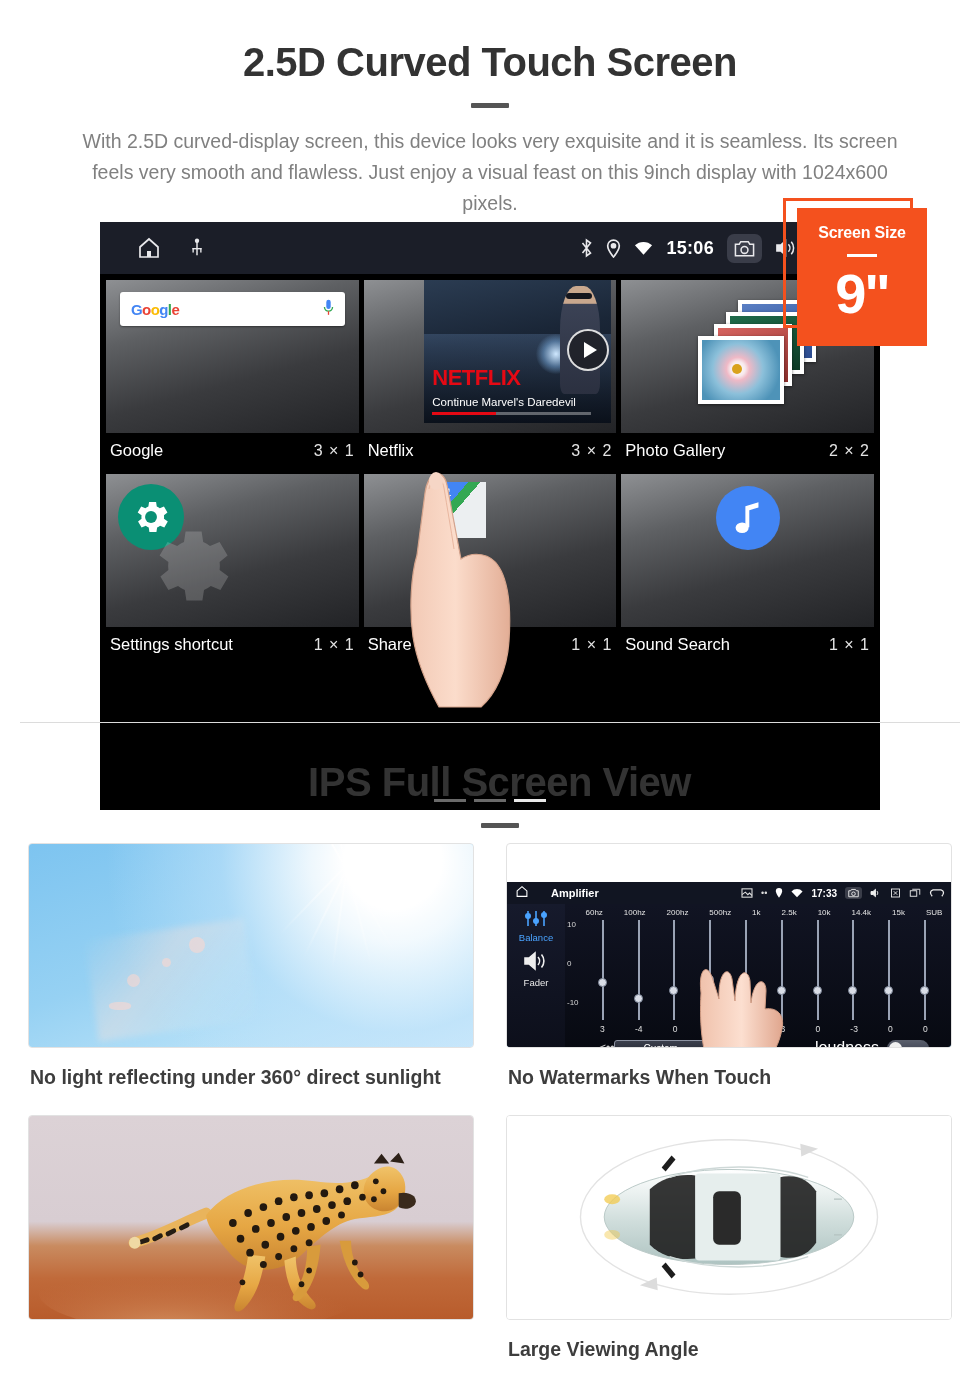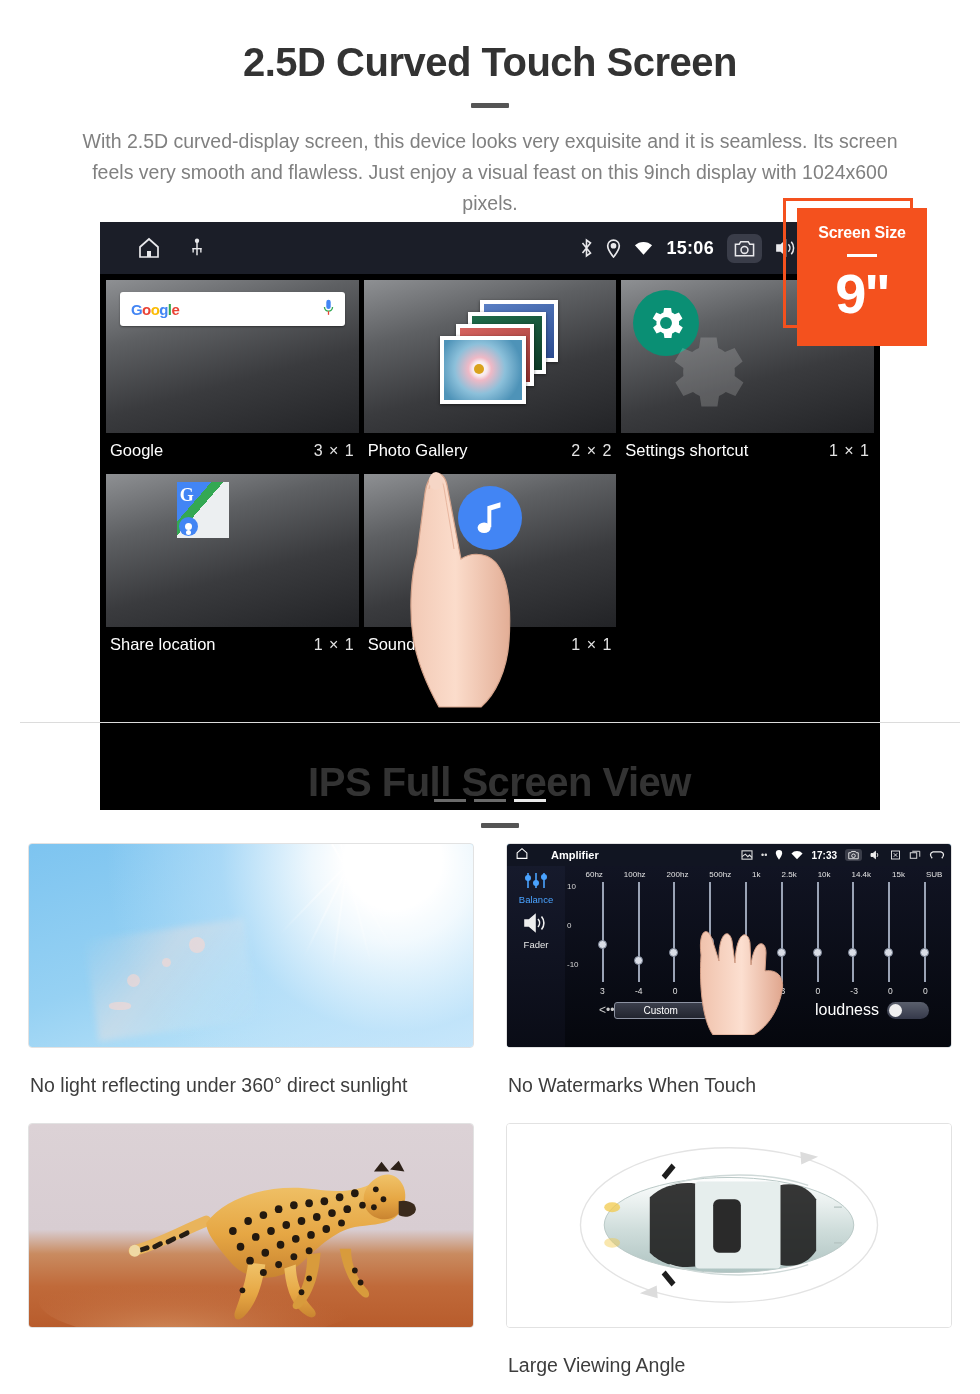--- a/index.html
+++ b/index.html
@@ -267,21 +267,21 @@
   }
   .card-img {
     width: 100%; height: 205px;
     border: 1px solid #e2e2e2;
     border-radius: 4px;
     overflow:hidden;
     position:relative;
     background:#fff;
   }
   .card-cap {
-    font-size: 19.5px; color: #3d3d3d; padding: 26px 2px 22px 2px;
+    font-size: 19.5px; color: #3d3d3d; padding: 18px 2px 22px 2px; font-weight: bold;
   }
 
   
   .sky { width:100%; height:100%;
     background:
       radial-gradient(circle at 82% 8%, #ffffff 0%, #ffffff 12%, rgba(255,255,255,.85) 20%, rgba(190,226,250,.6) 42%, rgba(130,200,245,0) 70%),
       linear-gradient(160deg, #7dc4f0 0%, #96d1f3 45%, #b9e2f8 78%, #cfeafb 100%);
     position:relative;
   }
   .flare {
@@ -294,21 +294,21 @@
     position:absolute; width: 13px;height:13px;border-radius:50%;
     background: rgba(255,215,205,.55);
   }
   .sunray {
     position:absolute; left: 70%; top: 0; width: 2px; height: 62%;
     background: linear-gradient(180deg, rgba(255,255,255,.85), transparent);
     transform-origin: top center;
   }
 
   
-  .amp { width:100%; height:100%; background:#7dd3fc; position:relative; }
+  .amp { width:100%; height:100%; background:#7dd3fc; position:relative;margin-top:38px; }
   .amp-bar {
     height: 22px; background:#111522; display:flex; align-items:center;
     padding: 0 8px; gap: 8px; position:relative;
   }
   .amp-title { color:#fff; font-size: 11px; font-weight:bold; margin-left: 14px;}
   .amp-icons { position:absolute; right: 6px; display:flex; align-items:center; gap:8px; }
   .amp-time { color:#fff; font-size: 10px; font-weight:bold; }
   .amp-body { display:flex; height: calc(100% - 22px); background: linear-gradient(180deg,#111423,#05070d); }
   .amp-side {
     width: 58px; padding-top: 6px; text-align:center; flex-shrink:0;
@@ -441,20 +441,37 @@
             </svg>
           </span>
         </div>
       </div>
       <div class="wlabel-row">
         <span>Google</span>
         <span class="wlabel-size">3 × 1</span>
       </div>
     </div>
 
+    <div class="wcell">
+      <div class="wthumb">
+        <div class="nfx">
+          <div class="nfx-street"></div>
+          <div class="nfx-glow"></div>
+          <div class="nfx-man"></div>
+          <div class="nfx-play"></div>
+          <div class="nfx-brand">NETFLIX</div>
+          <div class="nfx-sub">Continue Marvel's Daredevil</div>
+          <div class="nfx-bar"></div>
+        </div>
+      </div>
+      <div class="wlabel-row">
+        <span>Netflix</span>
+        <span class="wlabel-size">3 × 2</span>
+      </div>
+    </div>
 
     <div class="wcell">
       <div class="wthumb">
         <div class="pg-stack">
           <div class="pg-card" style="left:46px;top:2px;width:78px;height:62px;">
             <div class="pg-inner" style="background:linear-gradient(160deg,#5a7fc4,#2b4b8f);"></div>
           </div>
           <div class="pg-card" style="left:34px;top:14px;width:78px;height:62px;">
             <div class="pg-inner" style="background:linear-gradient(160deg,#1f6b4a,#0c3a25);"></div>
           </div>

